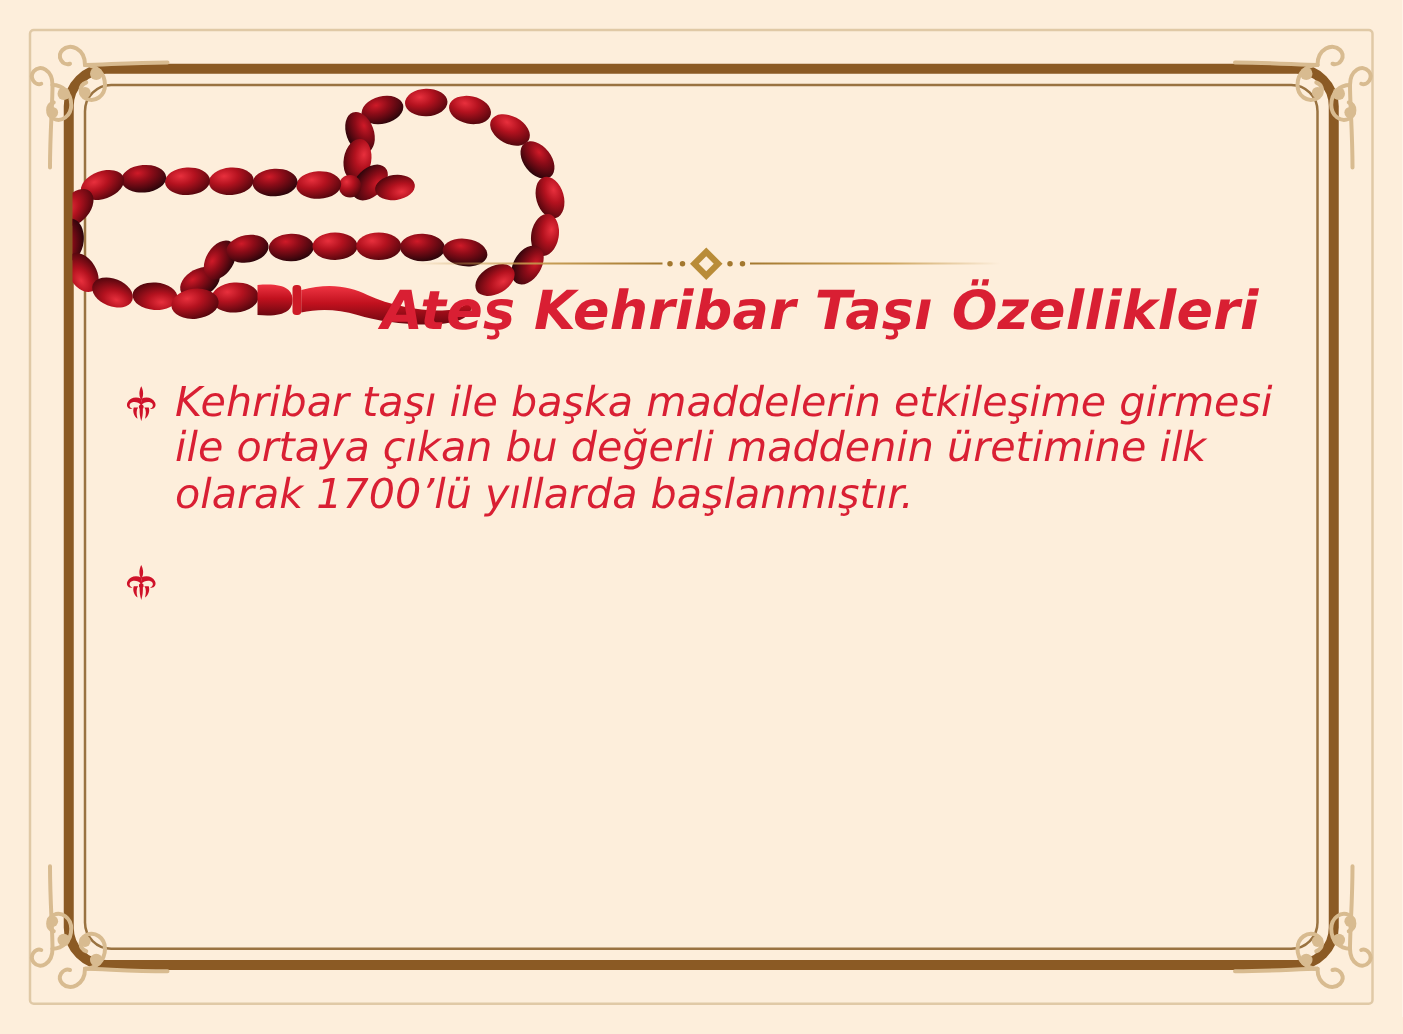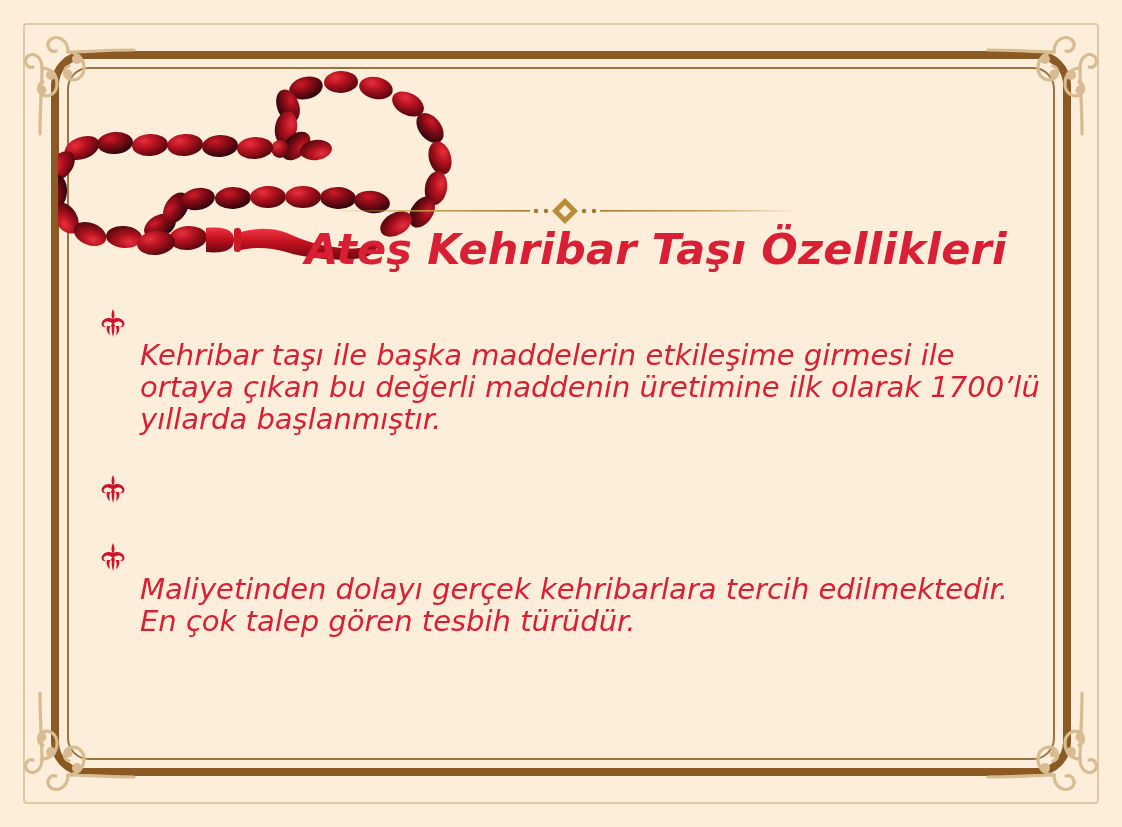--- a/index.html
+++ b/index.html
@@ -119,24 +119,23 @@
     flex: 0 0 auto;
     width: 26px;
     height: 30px;
     margin-right: 14px;
     margin-top: 4px;
   }
   .bullet-text {
     flex: 1 1 auto;
     font-family: "DejaVu Sans", sans-serif;
     font-style: italic;
-    font-size: 29px;
+    font-size: 33px;
     line-height: 1.1;
     color: #d91f33;
-    margin-top: 36px;
   }
 </style>
 </head>
 <body>
 
 <div id="page">
 
   <div class="frame-outer"></div>
   <div class="frame-thick"></div>
   <div class="frame-inner"></div>
@@ -353,32 +352,16 @@
             <path d="M13 11 C17 9, 22 10, 24 14 C25.5 17, 23 20, 20 19 C23 18, 23 15, 20.5 14 C18 13, 15 14, 13 16 Z"></path>
             <path d="M13 13 C11.5 17, 11 22, 13 29 C15 22, 14.5 17, 13 13 Z"></path>
             <path d="M7 18 C6 21, 7 25, 10 27 C9 23, 9 20, 10.5 18 Z"></path>
             <path d="M19 18 C20 21, 19 25, 16 27 C17 23, 17 20, 15.5 18 Z"></path>
             <rect x="11.2" y="16" width="3.6" height="3" rx="1"></rect>
           </g>
         </svg>
       </span>
     </div>
 
-    <div class="bullet-row">
-      <span class="bullet-icon">
-        <svg viewBox="0 0 26 30" width="26" height="30">
-          <g fill="#cf1229">
-            <path d="M13 1 C11 5, 11 9, 13 12 C15 9, 15 5, 13 1 Z"></path>
-            <path d="M13 11 C9 9, 4 10, 2 14 C0.5 17, 3 20, 6 19 C3 18, 3 15, 5.5 14 C8 13, 11 14, 13 16 Z"></path>
-            <path d="M13 11 C17 9, 22 10, 24 14 C25.5 17, 23 20, 20 19 C23 18, 23 15, 20.5 14 C18 13, 15 14, 13 16 Z"></path>
-            <path d="M13 13 C11.5 17, 11 22, 13 29 C15 22, 14.5 17, 13 13 Z"></path>
-            <path d="M7 18 C6 21, 7 25, 10 27 C9 23, 9 20, 10.5 18 Z"></path>
-            <path d="M19 18 C20 21, 19 25, 16 27 C17 23, 17 20, 15.5 18 Z"></path>
-            <rect x="11.2" y="16" width="3.6" height="3" rx="1"></rect>
-          </g>
-        </svg>
-      </span>
-      <span class="bullet-text">Maliyetinden dolayı gerçek kehribarlara tercih edilmektedir. En çok talep gören tesbih türüdür.</span>
-    </div>
 
   </div>
 
 </div>
 
 </body></html>

